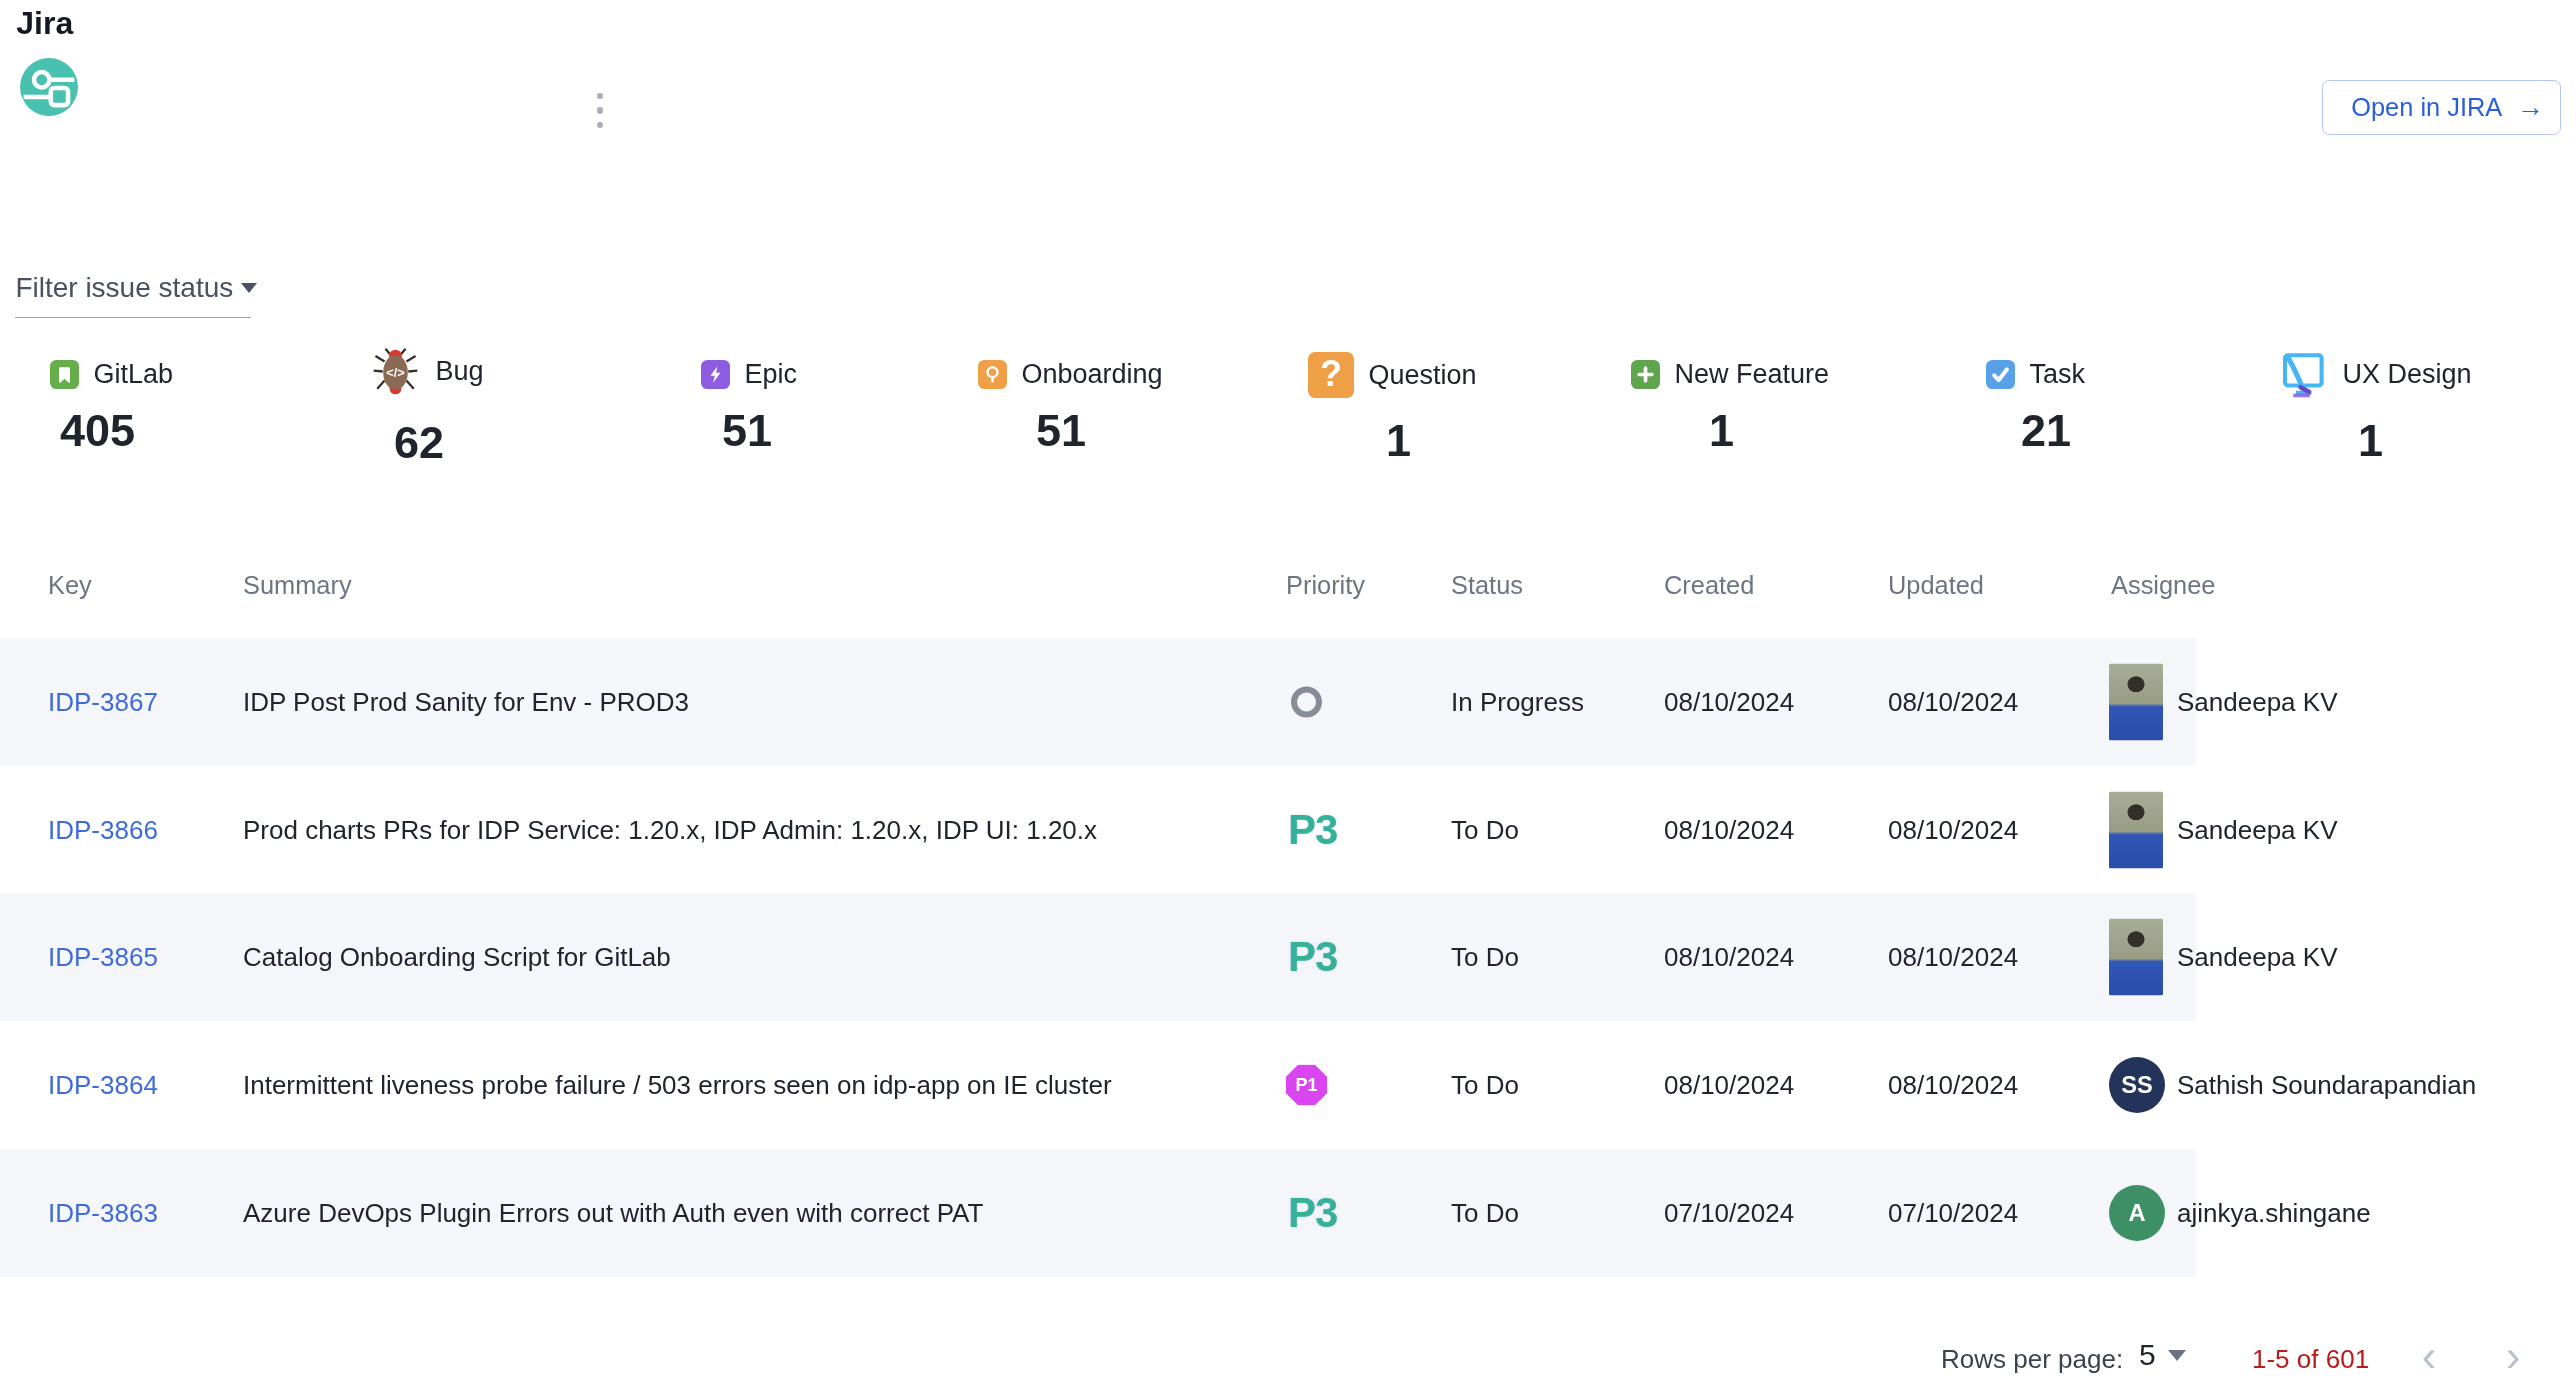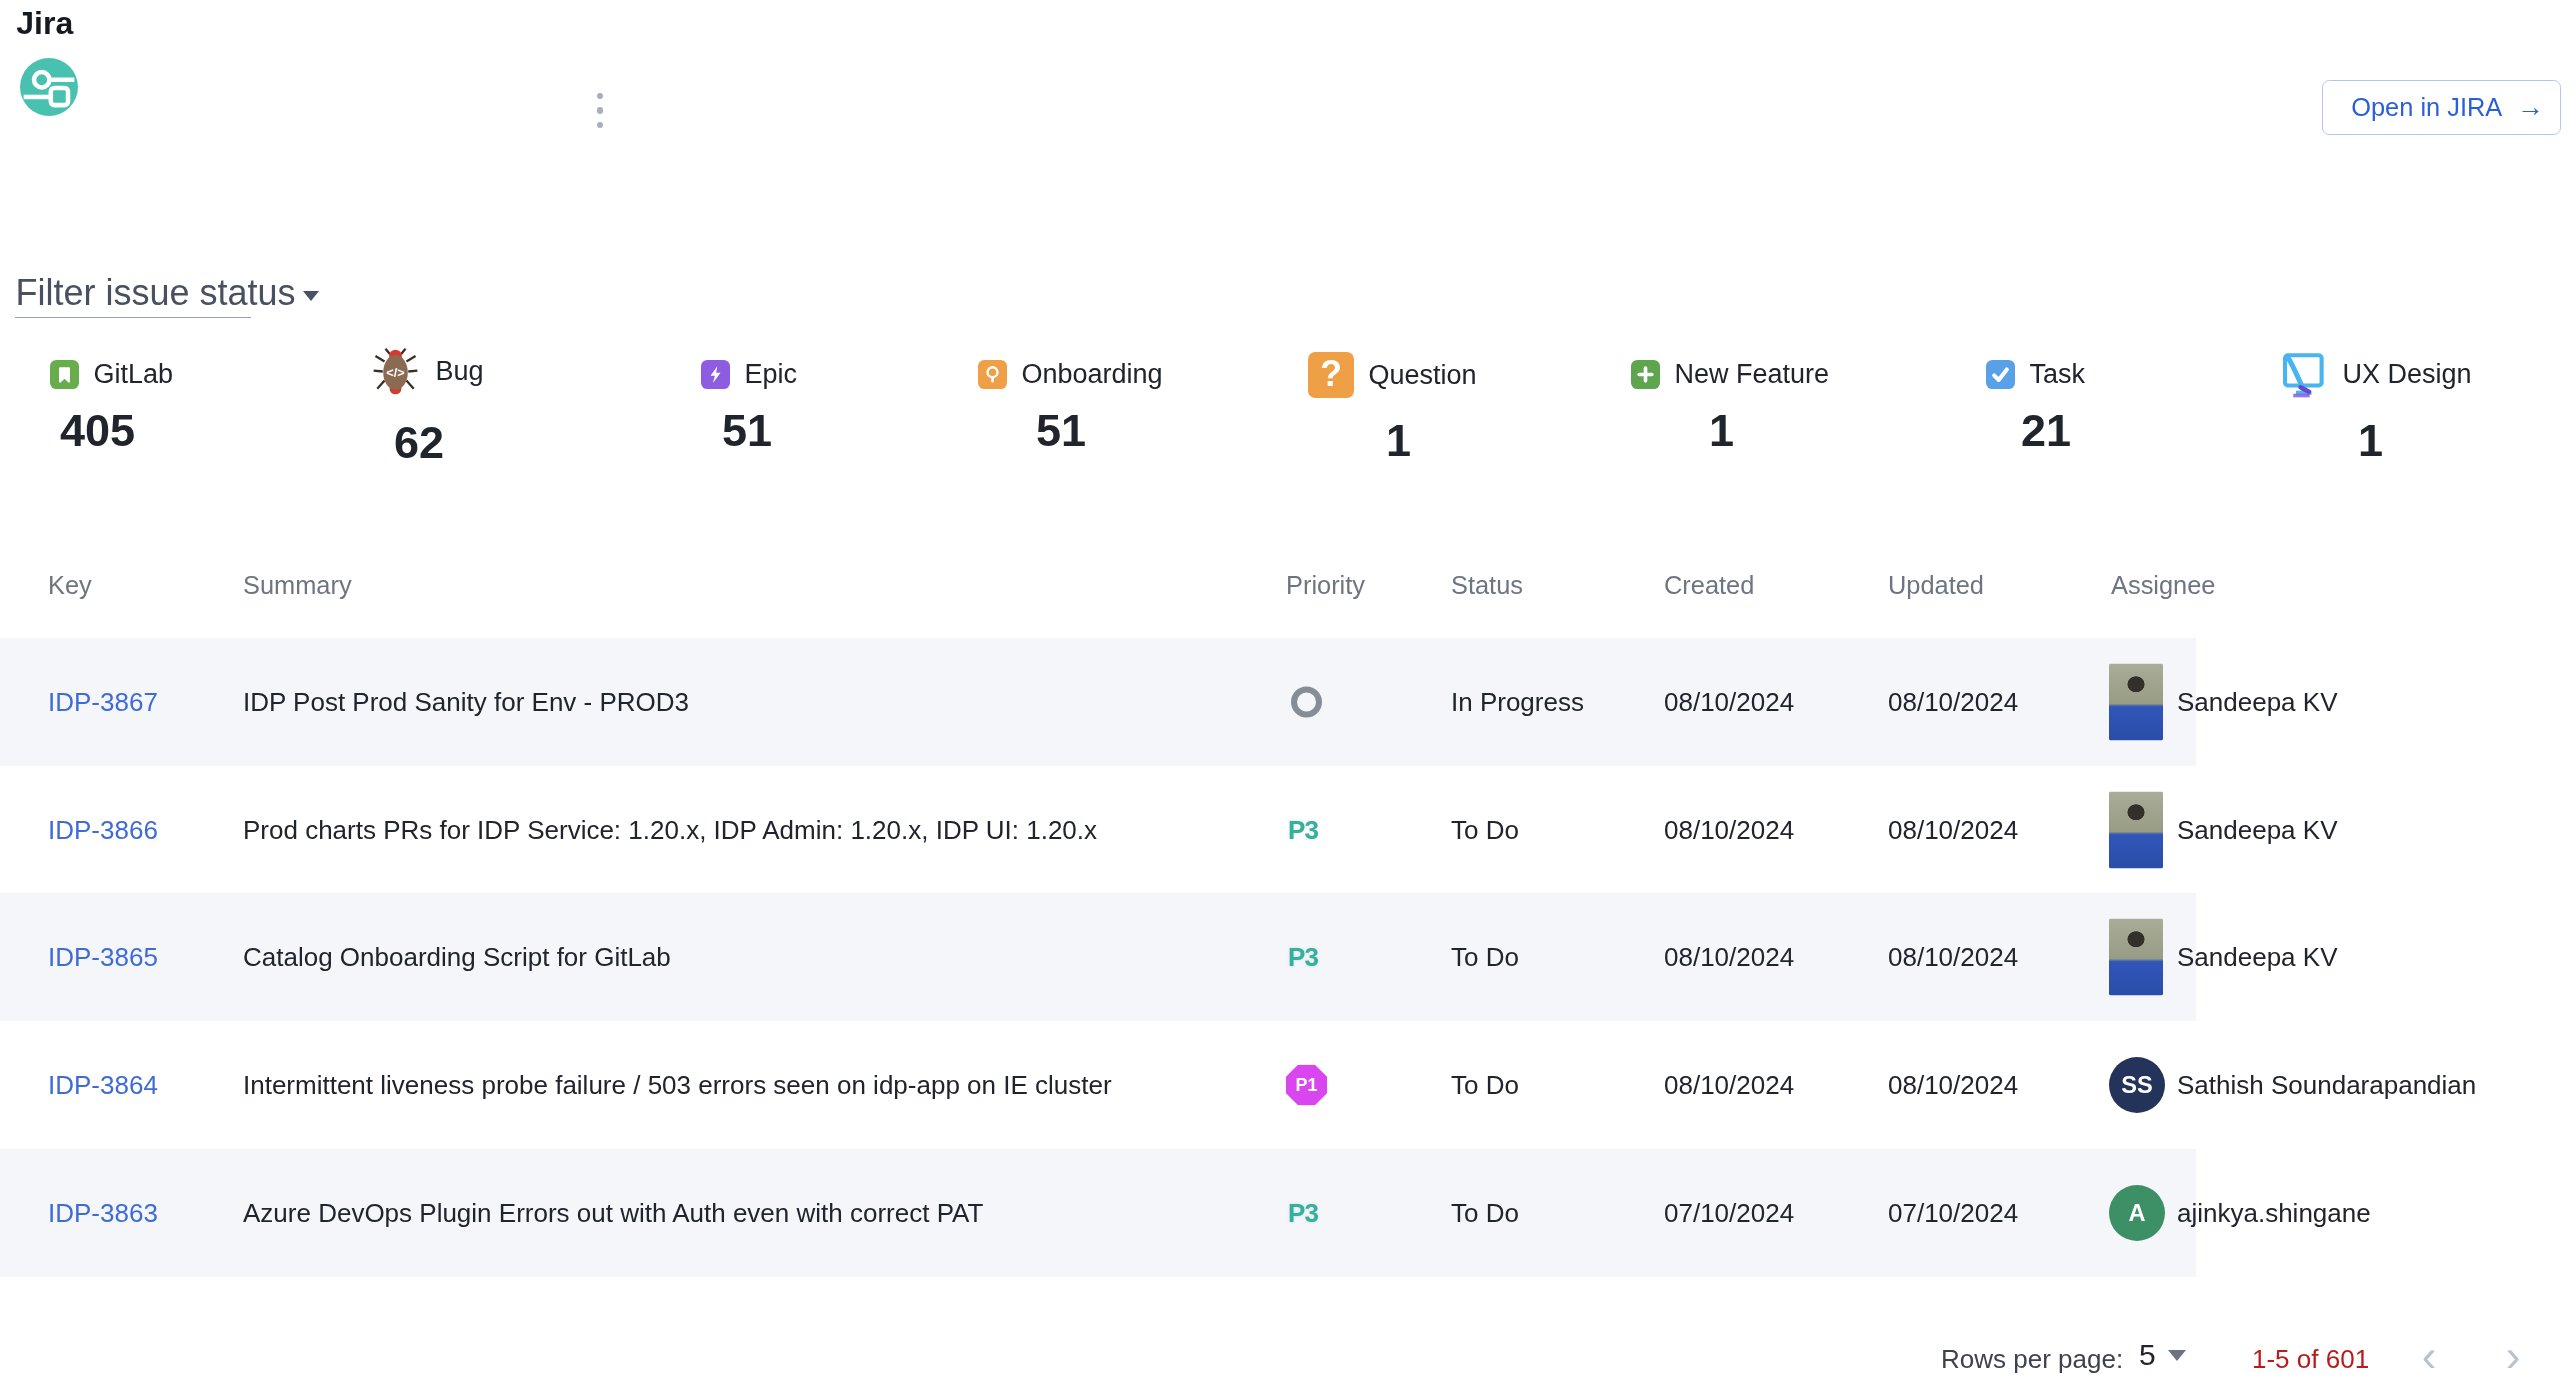--- a/index.html
+++ b/index.html
@@ -13,21 +13,21 @@
   .kebab { position: absolute; left: 582px; top: 87px; width: 36px; height: 47px;
            display: flex; flex-direction: column; align-items: center; justify-content: center; gap: 8.2px; cursor: pointer; }
   .kebab i { width: 6.3px; height: 6.3px; border-radius: 50%; background: #a9aeb9; }
   .open-btn { position: absolute; left: 2322px; top: 80px; width: 239px; height: 55px;
               border: 1.8px solid #b3c6f2; border-radius: 7.3px; background: #fff;
               display: flex; align-items: center; justify-content: center; gap: 14.5px;
               font-size: 25.4px; color: #2b5fd9; cursor: pointer; padding-left: 12px; }
   .open-btn .arrow { font-size: 27px; line-height: 1; }
 
   
-  .filter { position: absolute; left: 15.4px; top: 272px; font-size: 36px; color: #49505f; cursor: pointer; }
+  .filter { position: absolute; left: 15.4px; top: 272px; font-size: 28px; color: #49505f; cursor: pointer; }
   .filter .caret { display: inline-block; width: 0; height: 0; margin-left: 7.3px; vertical-align: 3.6px;
                    border-left: 8.2px solid transparent; border-right: 8.2px solid transparent; border-top: 10px solid #4a5163; }
   .filter-underline { position: absolute; left: 15.4px; top: 317px; width: 236px; height: 0; border-bottom: 1.8px solid #9aa0ad; }
 
   
   .stat-head { position: absolute; display: flex; align-items: center; gap: 14.5px; }
   .stat-label { font-size: 27px; font-weight: 500; color: #20242d; white-space: nowrap; }
   .stat-count { position: absolute; font-size: 45px; font-weight: 700; color: #20242d; }
   .sq-icon { display: block; }
 
@@ -50,21 +50,21 @@
   .trow > * { position: absolute; top: 50%; transform: translateY(-50%); }
   .cell { font-size: 26px; color: #20242d; white-space: nowrap; }
   .cell-key { left: 48px; color: #3e6bd6; text-decoration: none; cursor: pointer; }
   .cell-summary { left: 243px; }
   .cell-status { left: 1451px; }
   .cell-created { left: 1664px; }
   .cell-updated { left: 1888px; }
   .cell-assignee { left: 2177px; }
 
   .prio-ring { left: 1291px; width: 31px; height: 31px; border: 6.3px solid #878d96; border-radius: 50%; }
-  .prio-p3 { left: 1288px; font-size: 26px; font-weight: 800; letter-spacing: -0.9px; color: #34b09b;
+  .prio-p3 { left: 1288px; font-size: 42px; font-weight: 800; letter-spacing: -0.9px; color: #34b09b;
              text-shadow: 0 0 2.7px rgba(180,190,200,.55); }
   .prio-p1 { left: 1286px; width: 41px; height: 41px; background: #d946ef;
              clip-path: polygon(30% 0, 70% 0, 100% 30%, 100% 70%, 70% 100%, 30% 100%, 0 70%, 0 30%);
              display: flex; align-items: center; justify-content: center;
              font-size: 18px; font-weight: 800; color: #fff; }
 
   .avatar-photo { left: 2109px; width: 54px; height: 77px; border-radius: 1.8px;
     background:
       radial-gradient(ellipse 13.6px 12.7px at 50% 27%, #33302c 0%, #33302c 60%, rgba(0,0,0,0) 65%),
       linear-gradient(180deg, #a9ad97 0%, #989c85 52%, #3056b8 56%, #2a4da9 100%); }

